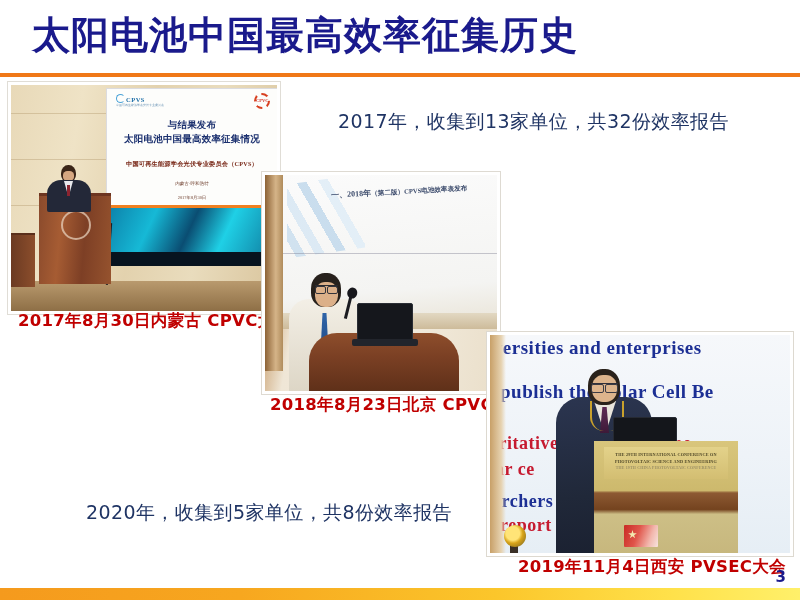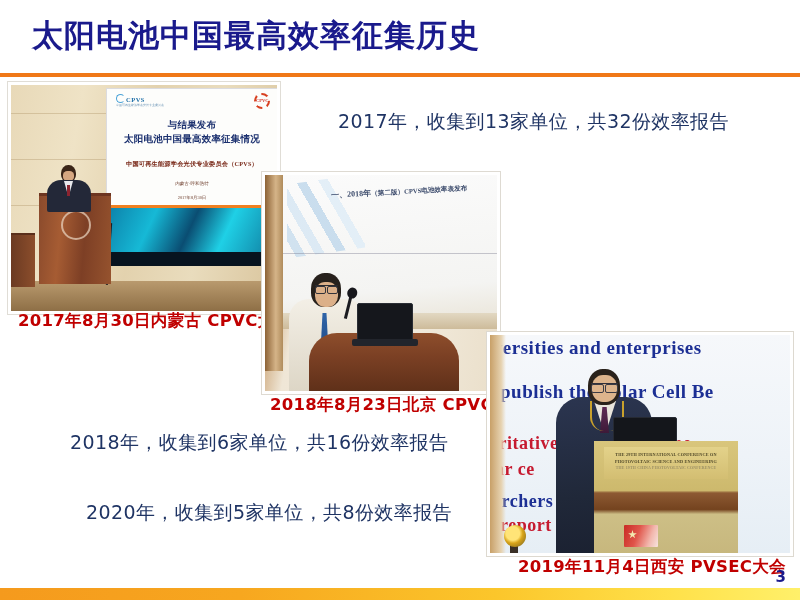--- a/index.html
+++ b/index.html
@@ -26,21 +26,21 @@
   
   .title-bar {
     position: absolute;
     left: 0; top: 0;
     width: 800px; height: 76px;
   }
   .slide-title {
     position: absolute;
     left: 32px;
     top: 16px;
-    font-size: 31px;
+    font-size: 38px;
     font-weight: bold;
     color: #1a1a8c;
     letter-spacing: 1px;
     white-space: nowrap;
     line-height: 38px;
   }
   .title-rule {
     position: absolute;
     left: 0;
     top: 73px;
@@ -572,19 +572,18 @@
       </div>
       <div class="p3-emblem"></div>
       <div class="p3-lightstand"></div>
       <div class="p3-light"></div>
     </div>
   </div>
 
   <div class="caption" id="caption-2019">2019年11月4日西安 PVSEC大会</div>
 
   <div class="stat-line" id="stat-2017">2017年，收集到13家单位，共32份效率报告</div>
-  <div class="stat-line" id="stat-2018">2018年，收集到6家单位，共16份效率报告</div>
   <div class="stat-line" id="stat-2020">2020年，收集到5家单位，共8份效率报告</div>
 
   <div class="page-number">3</div>
   <div class="footer-bar"></div>
 
 </div>
 
 </body></html>

